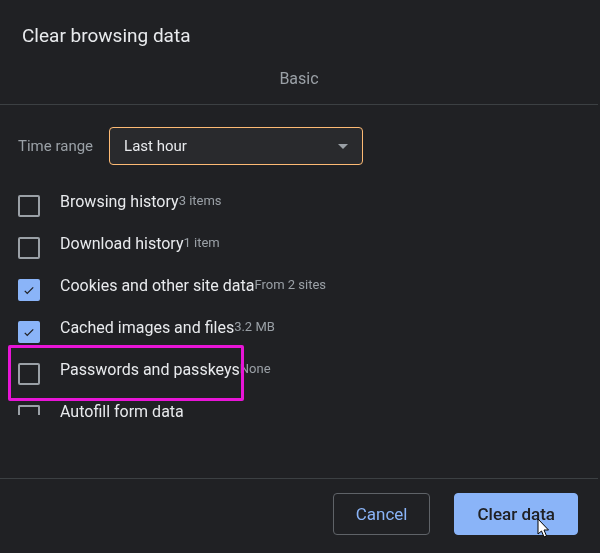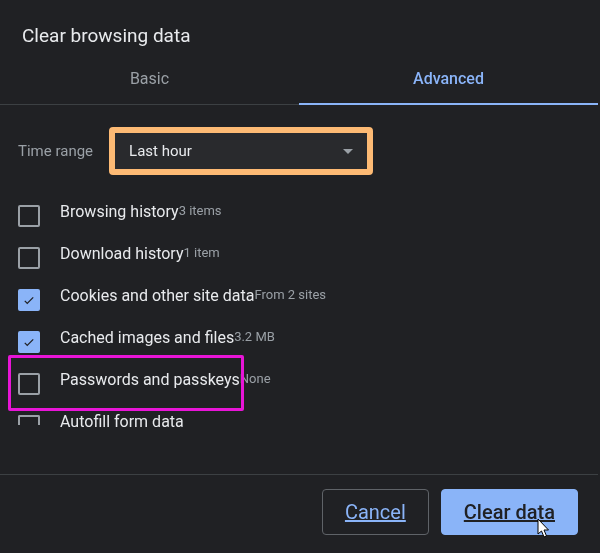--- a/index.html
+++ b/index.html
@@ -56,21 +56,21 @@
     align-items: center;
     padding: 22px 6px 18px 18px;
   }
   .timerange-label {
     color: #9aa0a6;
     font-size: 15px;
     margin-right: 16px;
   }
   .select {
     background: #292a2d;
-    border: 6px solid #fdba74;
+    border: 1px solid #fdba74;
     border-radius: 4px;
     height: 36px;
     width: 224px;
     display: flex;
     align-items: center;
     padding: 0 14px;
     cursor: pointer;
     justify-content: space-between;
   }
   .select-value {
@@ -142,57 +142,54 @@
     right: 0;
     display: flex;
     justify-content: flex-end;
     padding: 14px 20px 18px 0;
     border-top: 1px solid #3c4043;
     gap: 12px;
     background: #202124;
   }
   .btn {
     border-radius: 4px;
-    font-size: 20px;
+    font-size: 17px;
     padding: 10px 22px;
     cursor: pointer;
     border: 1px solid #5f6368;
     background: transparent;
     color: #8ab4f8;
     font-family: inherit;
-    text-decoration: underline;
   }
   .btn.primary {
     background: #8ab4f8;
     border-color: #8ab4f8;
     color: #202124;
     font-weight: 500;
+    margin-left: 12px;
   }
   .cursor {
     position: absolute;
     bottom: 12px;
     right: 45px;
     width: 20px;
     height: 24px;
     pointer-events: none;
   }
 </style>
 </head>
 <body>
 <div class="dialog">
 
   <div class="title">Clear browsing data</div>
 
   <div class="tabs">
     <div class="tab">
       <span>Basic</span>
     </div>
-    <div class="tab active">
-      <span>Advanced</span>
-    </div>
   </div>
 
   <div class="timerange-row">
     <span class="timerange-label">Time range</span>
     <div class="select">
       <span class="select-value">Last hour</span>
       <span class="caret"></span>
     </div>
   </div>
 

